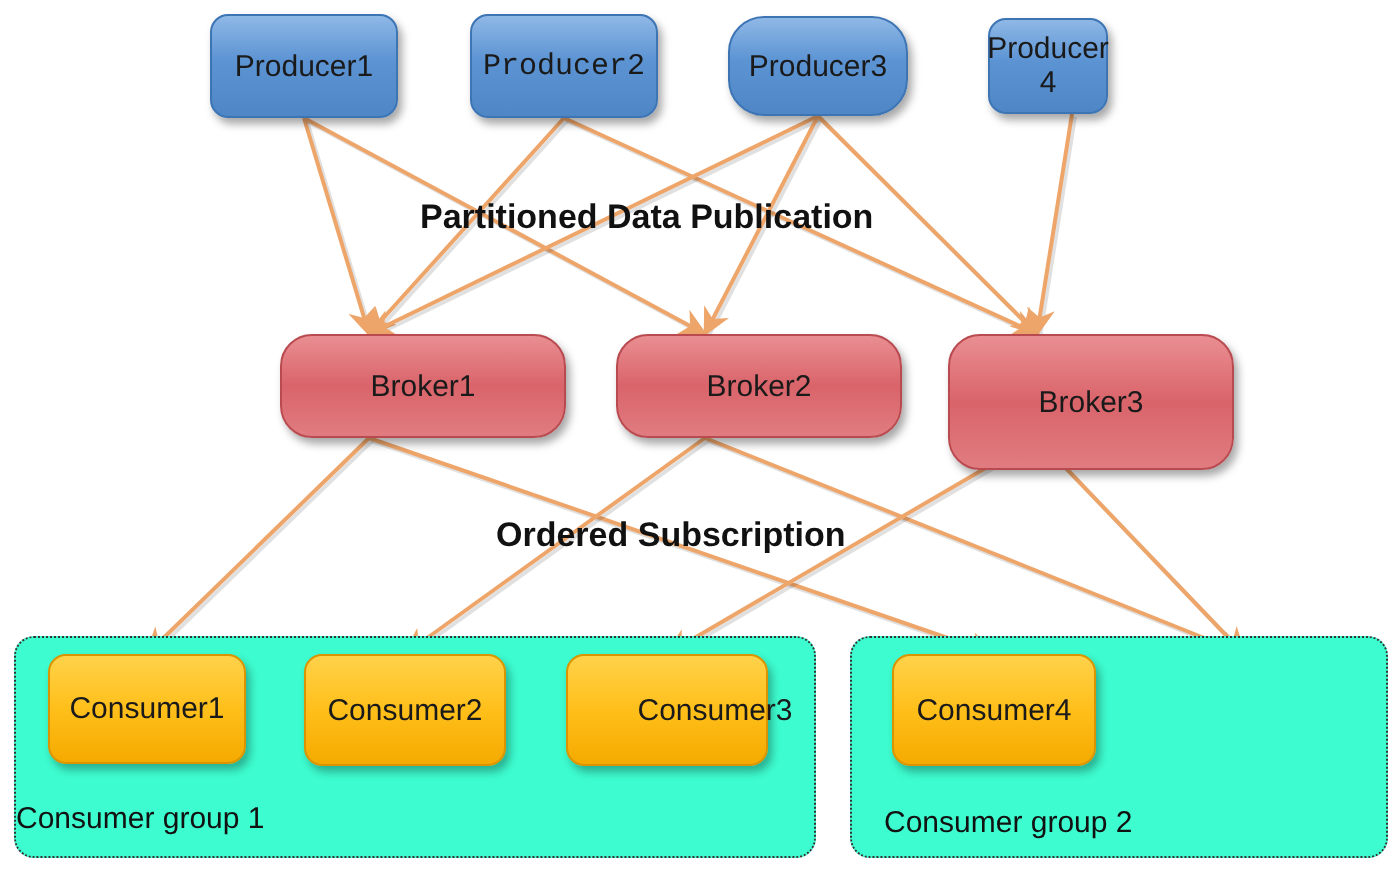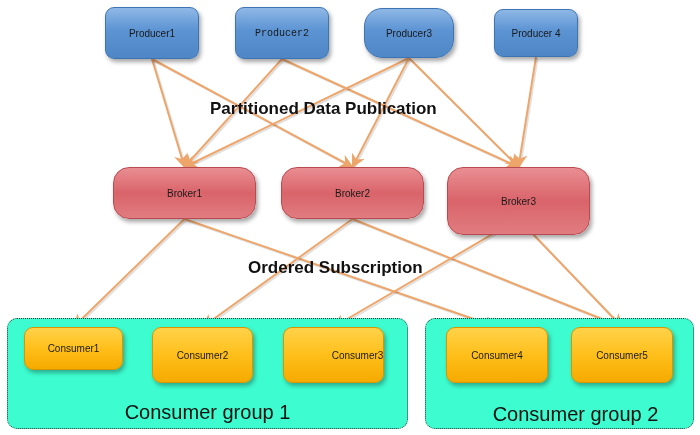--- a/index.html
+++ b/index.html
@@ -2,35 +2,36 @@
 <html><head>
 <meta charset="utf-8">
 <style>
   html, body { margin:0; padding:0; background:#ffffff; }
   body { width:700px; height:435px; position:relative; overflow:hidden; font-family:"Liberation Sans", sans-serif; }
   #canvas { position:absolute; left:0; top:0; width:700px; height:435px; }
   .group {
     position:absolute; background:#3dfccf; border:1.5px dotted #333;
     border-radius:10px; box-sizing:border-box;
   }
-  .group-label { position:absolute; width:100%; text-align:center; font-size:20px; color:#111; }
+  .group-label { position:absolute; width:100%; text-align:left; font-size:15px; color:#111; }
   .node {
     position:absolute; display:flex; align-items:center; justify-content:center;
-    text-align:center; font-size:10px; color:#1a1a1a; box-sizing:border-box;
+    text-align:center; font-size:15px; color:#1a1a1a; box-sizing:border-box;
     line-height:17px;
   }
   .producer {
     background:linear-gradient(to bottom, #8fb8e6 0%, #5b93d3 45%, #4f86c6 100%);
     border:1px solid #3d74b3; border-radius:9px;
     box-shadow:2px 3px 4px rgba(0,0,0,0.35);
   }
   .broker {
     background:linear-gradient(to bottom, #e98e92 0%, #d9646a 50%, #e07c80 100%);
     border:1px solid #b94b50; border-radius:16px;
     box-shadow:2px 3px 4px rgba(0,0,0,0.35);
+    margin-left:27px;
   }
   .consumer {
     background:linear-gradient(to bottom, #ffd24a 0%, #ffbf1a 50%, #f5aa00 100%);
     border:1px solid #d99400; border-radius:9px;
     box-shadow:2px 3px 4px rgba(0,0,0,0.30);
   }
   .section-label { position:absolute; font-weight:bold; font-size:17px; color:#111; white-space:nowrap; }
   svg#edges { position:absolute; left:0; top:0; }
 </style>
 </head>
@@ -79,24 +80,23 @@
   <div class="group" id="g2" style="left:425px;top:318px;width:269px;height:111px;">
     <div class="group-label" style="top:84px;padding-left:16px;">Consumer group 2</div>
   </div>
 
   <div class="section-label" style="left:248px;top:258px;">Ordered Subscription</div>
   <div class="section-label" style="left:210px;top:99px;">Partitioned Data Publication</div>
 
   <div class="node producer" id="p1" style="left:105px;top:7px;width:94px;height:52px;">Producer1</div>
   <div class="node producer" id="p2" style="left:235px;top:7px;width:94px;height:52px;font-family:Liberation Mono, monospace;">Producer2</div>
   <div class="node producer" id="p3" style="left:364px;top:8px;width:90px;height:50px;border-radius:18px;">Producer3</div>
-  <div class="node producer" id="p4" style="left:494px;top:9px;width:84px;height:48px;padding:0 14px;">Producer 4</div>
+  <div class="node producer" id="p4" style="left:494px;top:9px;width:60px;height:48px;padding:0 14px;">Producer 4</div>
 
   <div class="node broker" id="b1" style="left:113px;top:167px;width:143px;height:52px;">Broker1</div>
   <div class="node broker" id="b2" style="left:281px;top:167px;width:143px;height:52px;">Broker2</div>
   <div class="node broker" id="b3" style="left:447px;top:167px;width:143px;height:68px;">Broker3</div>
 
-  <div class="node consumer" id="c1" style="left:24px;top:327px;width:99px;height:43px;">Consumer1</div>
+  <div class="node consumer" id="c1" style="left:24px;top:327px;width:99px;height:55px;">Consumer1</div>
   <div class="node consumer" id="c2" style="left:152px;top:327px;width:101px;height:56px;">Consumer2</div>
   <div class="node consumer" id="c3" style="left:283px;top:327px;width:101px;height:56px;padding-left:48px;">Consumer3</div>
   <div class="node consumer" id="c4" style="left:446px;top:327px;width:102px;height:56px;">Consumer4</div>
-  <div class="node consumer" id="c5" style="left:571px;top:327px;width:102px;height:56px;">Consumer5</div>
 </div>
 
 </body></html>

